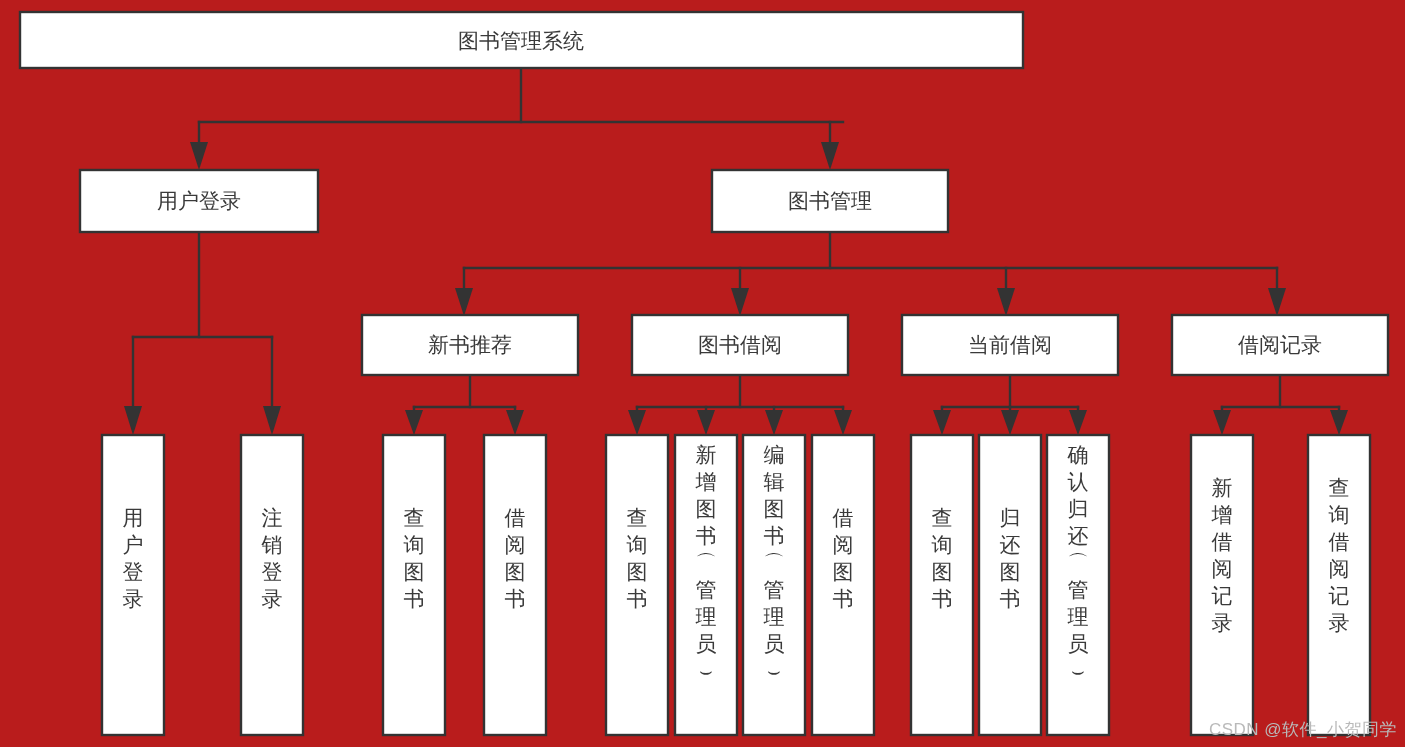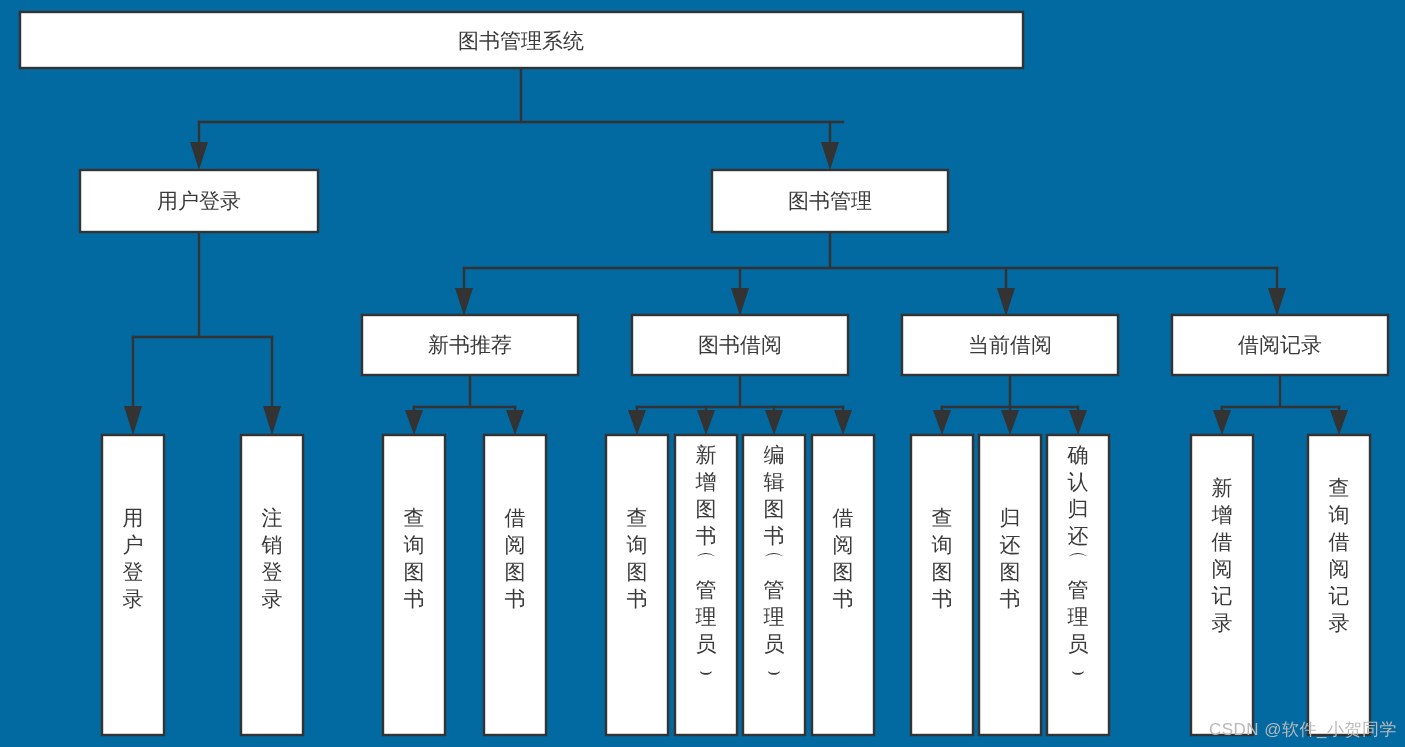--- a/index.html
+++ b/index.html
@@ -12,21 +12,21 @@
     font-family: "Liberation Sans", "DejaVu Sans", sans-serif;
     width: 1405px;
     height: 747px;
     overflow: hidden;
     position: relative;
   }
   #diagram-root {
     position: relative;
     width: 1405px;
     height: 747px;
-    background: #0369a1;
+    background: #b91c1c;
   }
   svg.diagram-canvas {
     position: absolute;
     top: 0;
     left: 0;
     width: 1405px;
     height: 747px;
     display: block;
   }
   .node-box {

